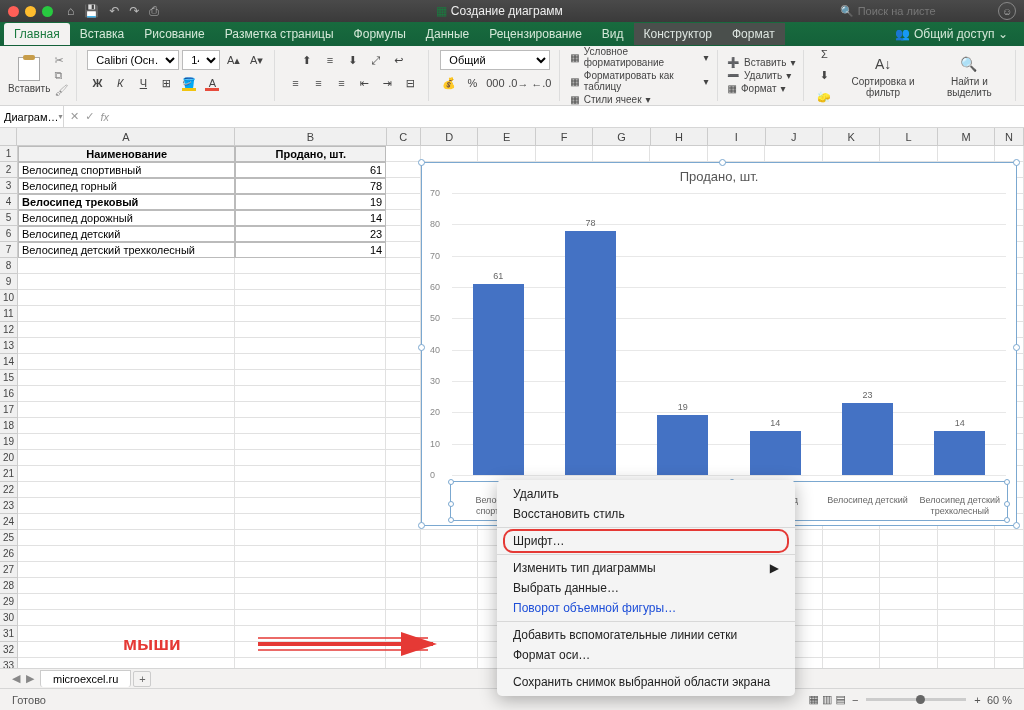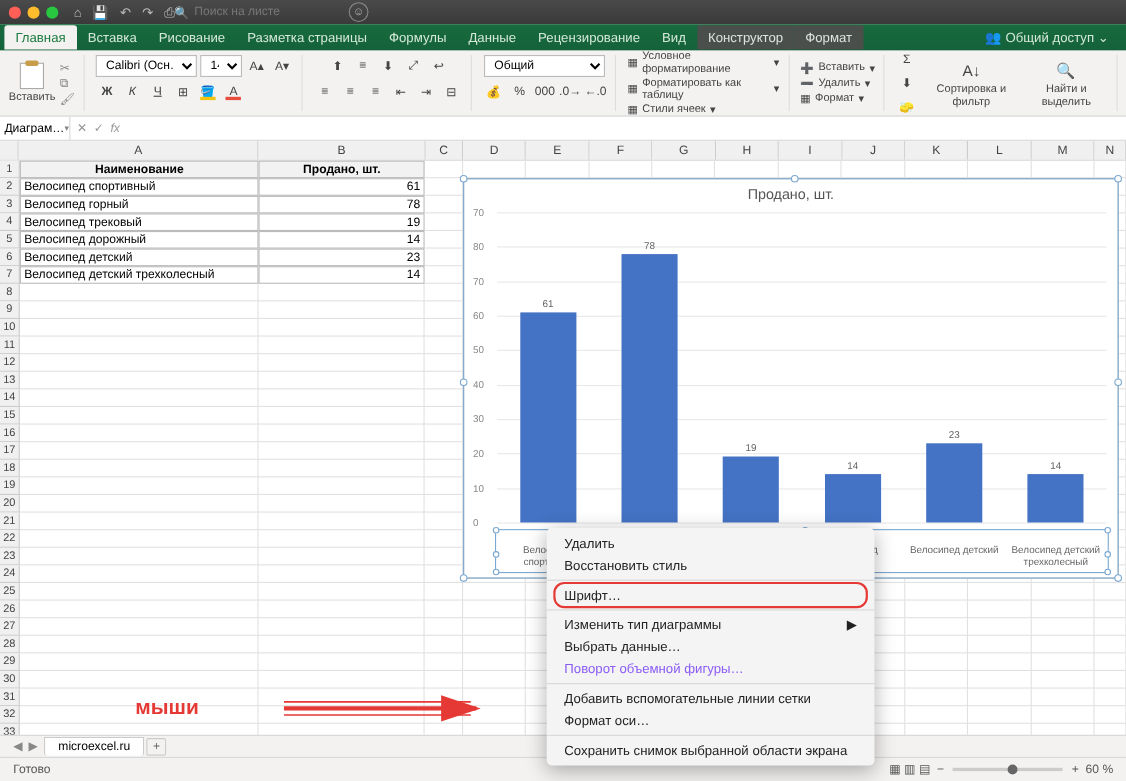--- a/index.html
+++ b/index.html
@@ -75,21 +75,21 @@
 .bar { position: absolute; bottom: 0; background: #4472c4; }
 .barlbl { position: absolute; font-size: 9px; color: #666; transform: translateX(-50%); }
 .xlabels { position: absolute; left: 30px; right: 10px; bottom: 8px; display: flex; }
 .xlbl { font-size: 9px; color: #666; text-align: center; line-height: 1.2; }
 .axsel { position:absolute; left:28px; right:8px; bottom:4px; height:40px; border:1px solid #7ba8d0; }
 .axsel .ah { position:absolute; width:6px; height:6px; background:#fff; border:1px solid #7ba8d0; border-radius:50%; }
 
 
 .ctxmenu { position: absolute; left: 497px; top: 480px; width: 298px; background: #f4f4f4; box-shadow: 0 4px 18px rgba(0,0,0,.3); border-radius: 5px; padding: 4px 0; z-index: 50; }
 .ctxitem { padding: 3px 16px; font-size: 12px; color: #222; display:flex; justify-content:space-between; align-items:center; }
-.ctxitem.disabled { color: #8b5cf6; }
+.ctxitem.disabled { color: #1d4ed8; }
 .ctxsep { height: 1px; background: #d8d8d8; margin: 3px 0; }
 .ctxitem.hl { position: relative; }
 .ctxitem.hl::after { content:''; position:absolute; inset: -2px 6px; border: 2.5px solid #e53935; border-radius: 10px; pointer-events:none; }
 
 
 .annot { position: absolute; left: 105px; top: 465px; font-size: 19px; font-weight: 700; color: #e53935; text-shadow: 0 0 1px #fff, 0 0 2px #fff; text-align: center; line-height: 1.15; }
 .arrow { position: absolute; left: 240px; top: 478px; }
 
 
 .sheettabs { position: absolute; bottom: 22px; left: 0; right: 0; height: 20px; background: #f3f2f1; border-top: 1px solid #d6d6d6; display: flex; align-items: center; padding-left: 40px; gap: 2px; }
@@ -110,20 +110,24 @@
     <div class="tl r"></div>
     <div class="tl y"></div>
     <div class="tl g"></div>
   </div>
   <div class="qat">
     <span>⌂</span>
     <span>💾</span>
     <span>↶</span>
     <span>↷</span>
     <span>⎙</span>
+  </div>
+  <div class="title">
+    <span style="color:#1a7a3f;">▦ </span>
+    <span>Создание диаграмм</span>
   </div>
   <div class="search">
     <span>🔍</span>
     <span style="opacity:.6">Поиск на листе</span>
   </div>
   <div class="user">☺</div>
 </div>
 
 <div class="tabs">
   <div class="tab active">Главная</div>
@@ -337,21 +341,21 @@
             <div class="cell" style="width: 60px;"></div>
             <div class="cell" style="width: 60px;"></div>
             <div class="cell" style="width: 60px;"></div>
             <div class="cell" style="width: 60px;"></div>
             <div class="cell" style="width: 60px;"></div>
             <div class="cell" style="width: 60px;"></div>
             <div class="cell" style="width: 60px;"></div>
             <div class="cell" style="width: 30px;"></div>
           </div>
           <div class="cellrow">
-            <div class="cell tbl" style="width: 228px;">Велосипед трековый</div>
+            <div class="cell tbl" style="width: 228px; font-weight: bold;">Велосипед трековый</div>
             <div class="cell tbl num" style="width: 158px;">19</div>
             <div class="cell" style="width: 36px;"></div>
             <div class="cell" style="width: 60px;"></div>
             <div class="cell" style="width: 60px;"></div>
             <div class="cell" style="width: 60px;"></div>
             <div class="cell" style="width: 60px;"></div>
             <div class="cell" style="width: 60px;"></div>
             <div class="cell" style="width: 60px;"></div>
             <div class="cell" style="width: 60px;"></div>
             <div class="cell" style="width: 60px;"></div>

